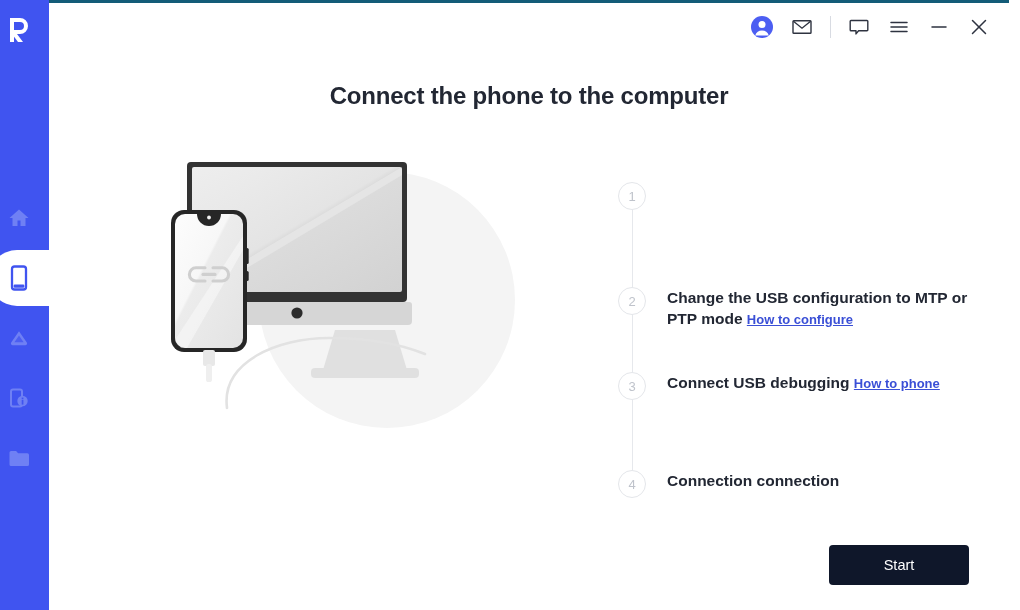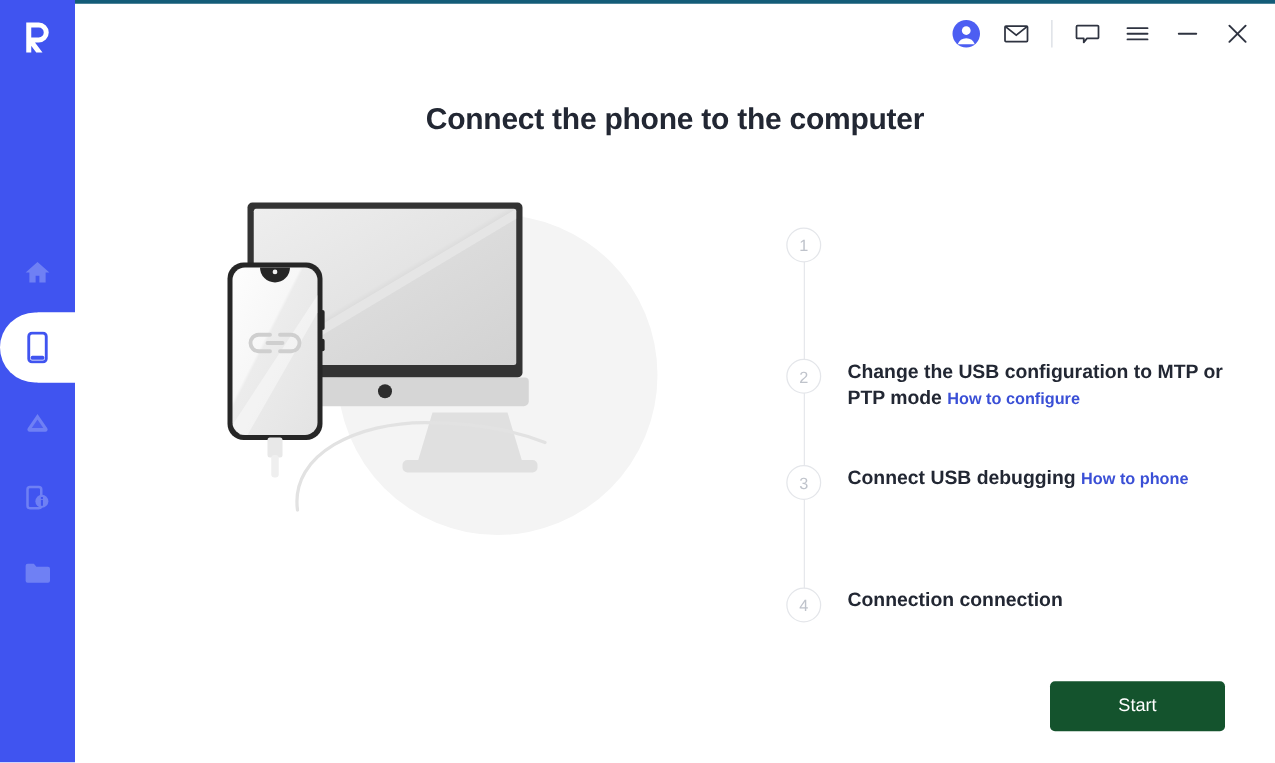--- a/index.html
+++ b/index.html
@@ -7,20 +7,21 @@
     width: 1020px; height: 610px;
     overflow: hidden;
     font-family: "Liberation Sans", sans-serif;
     background: #ffffff;
   }
   #app {
     position: relative;
     width: 1009px; height: 610px;
     display: flex;
     background: #ffffff;
+    justify-content: flex-end;
   }
 
   
   #sidebar {
     position: relative;
     width: 60px; height: 610px;
     background: #4054f0;
     flex: 0 0 60px;
   }
   #logo {
@@ -157,36 +158,37 @@
   .step-title {
     font-size: 15.5px;
     font-weight: bold;
     color: #222733;
     line-height: 1.33;
   }
   .step-link {
     font-size: 13px;
     font-weight: bold;
     color: #3a4fd6;
+    text-decoration: underline;
     cursor: pointer;
     white-space: nowrap;
   }
   .step-desc {
     margin-top: 4px;
     font-size: 11.5px;
     color: #9296a0;
     line-height: 1.45;
   }
 
   
   #start-button {
     position: absolute;
     left: 780px; top: 545px;
     width: 140px; height: 40px;
-    background: #14532d;
+    background: #0f172a;
     border: none;
     border-radius: 4px;
     color: #ffffff;
     font-size: 14.5px;
     font-family: "Liberation Sans", sans-serif;
     cursor: default;
   }
 </style>
 </head>
 <body>

